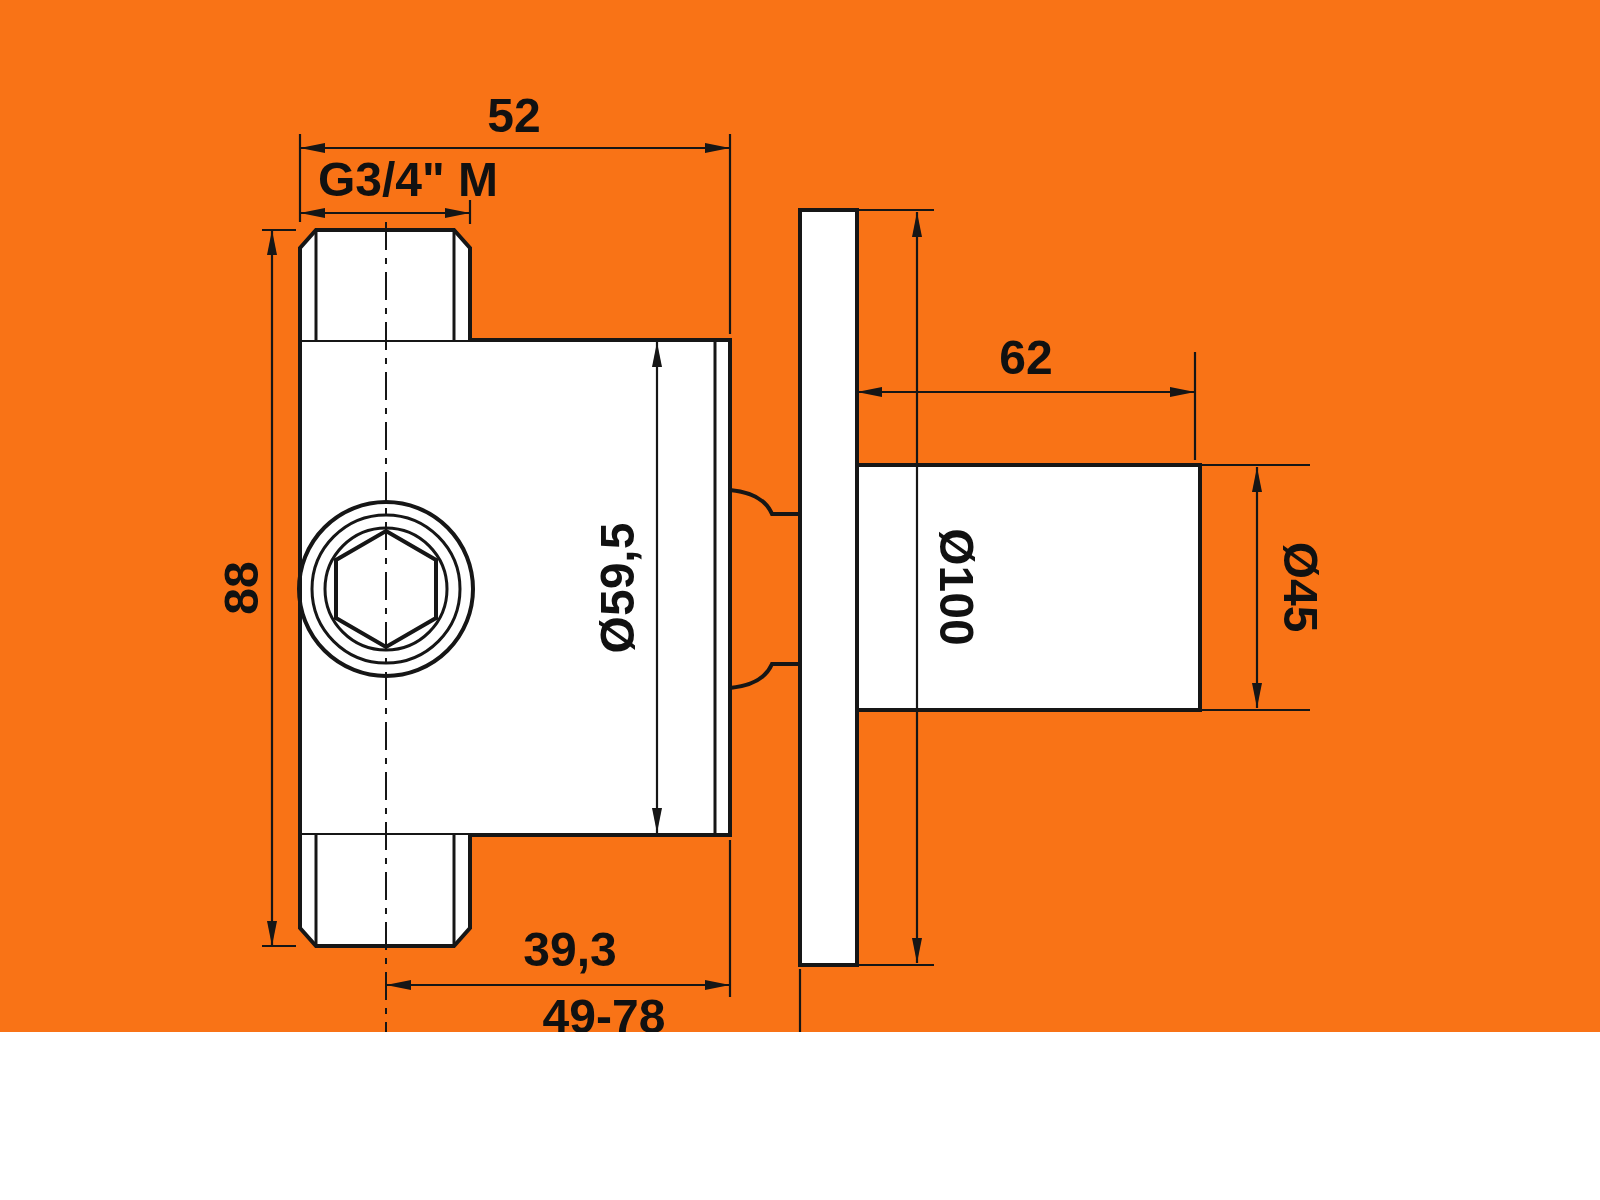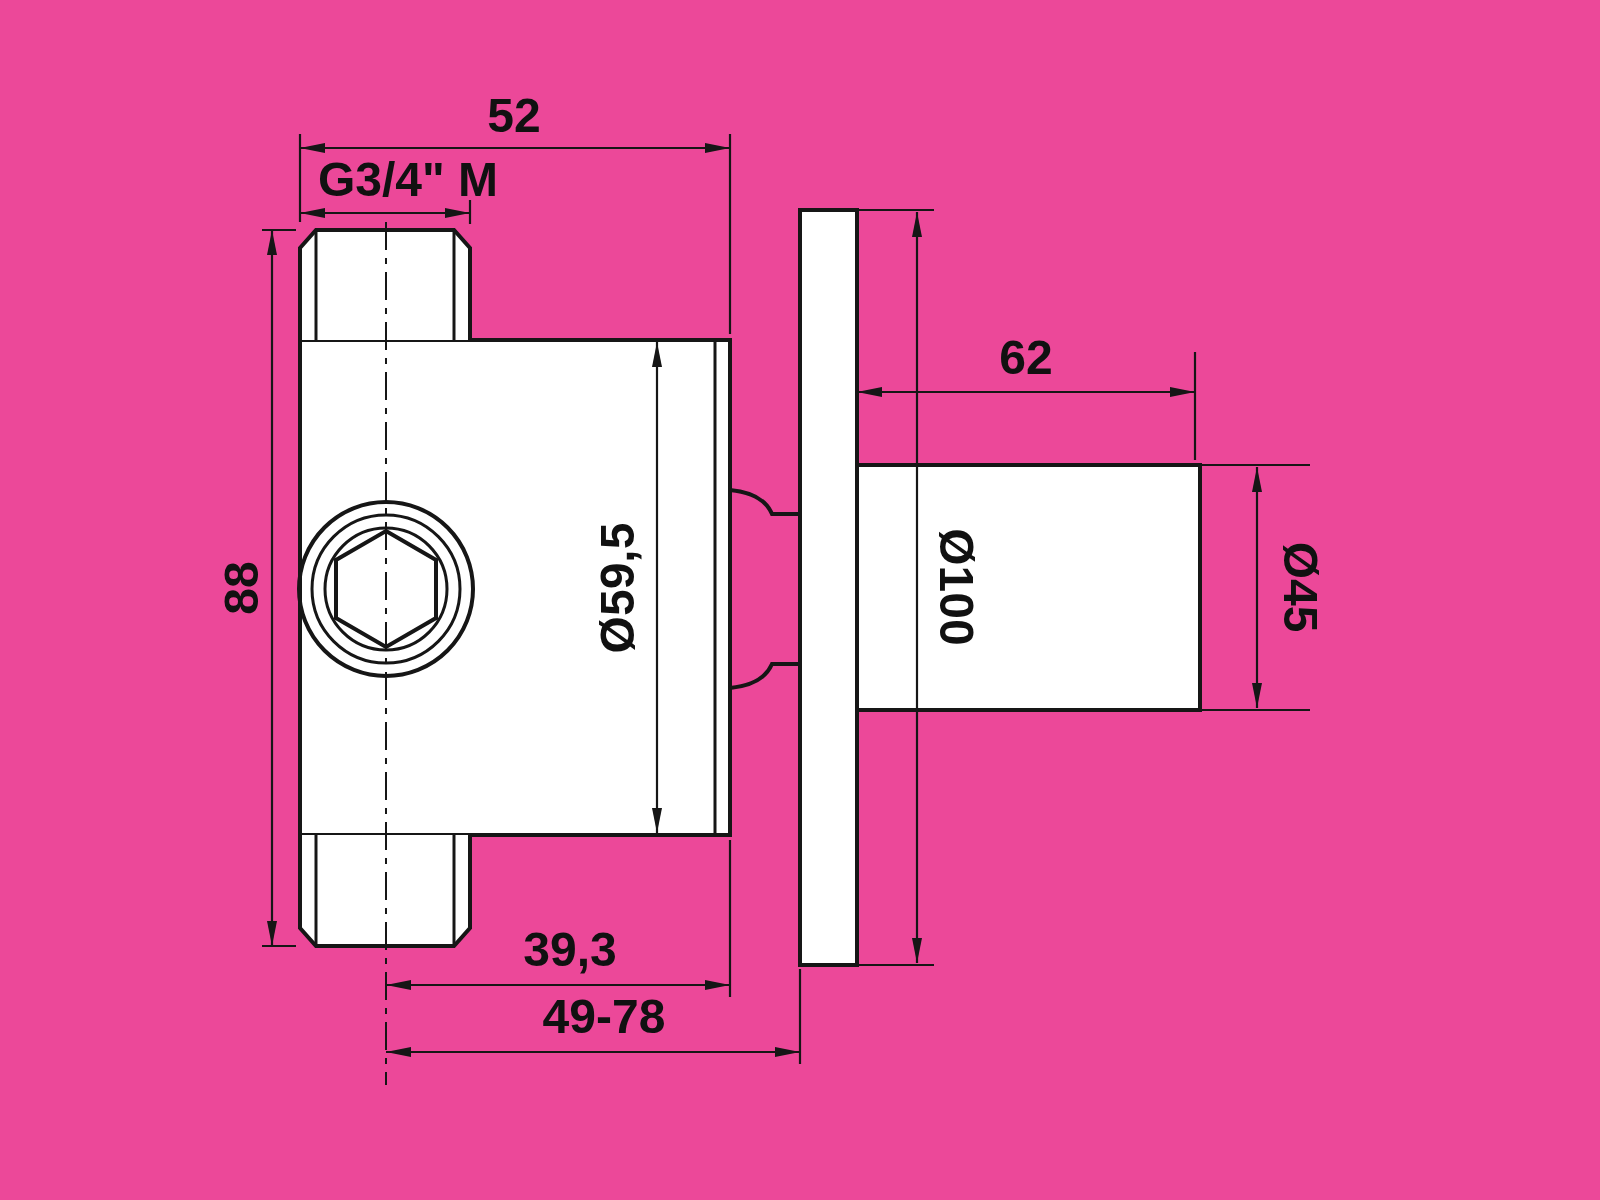--- a/index.html
+++ b/index.html
@@ -3,22 +3,22 @@
 <meta charset="utf-8">
 <style>
   html, body {
     margin: 0;
     padding: 0;
     background: #ffffff;
   }
   .canvas {
     position: relative;
     width: 1600px;
-    height: 1200px;
-    background: #ec4899;
+    height: 1032px;
+    background: #f97316;
     overflow: hidden;
   }
   svg {
     display: block;
   }
   text {
     font-family: "Liberation Sans", "DejaVu Sans", sans-serif;
     font-weight: 700;
     fill: #111111;
   }

